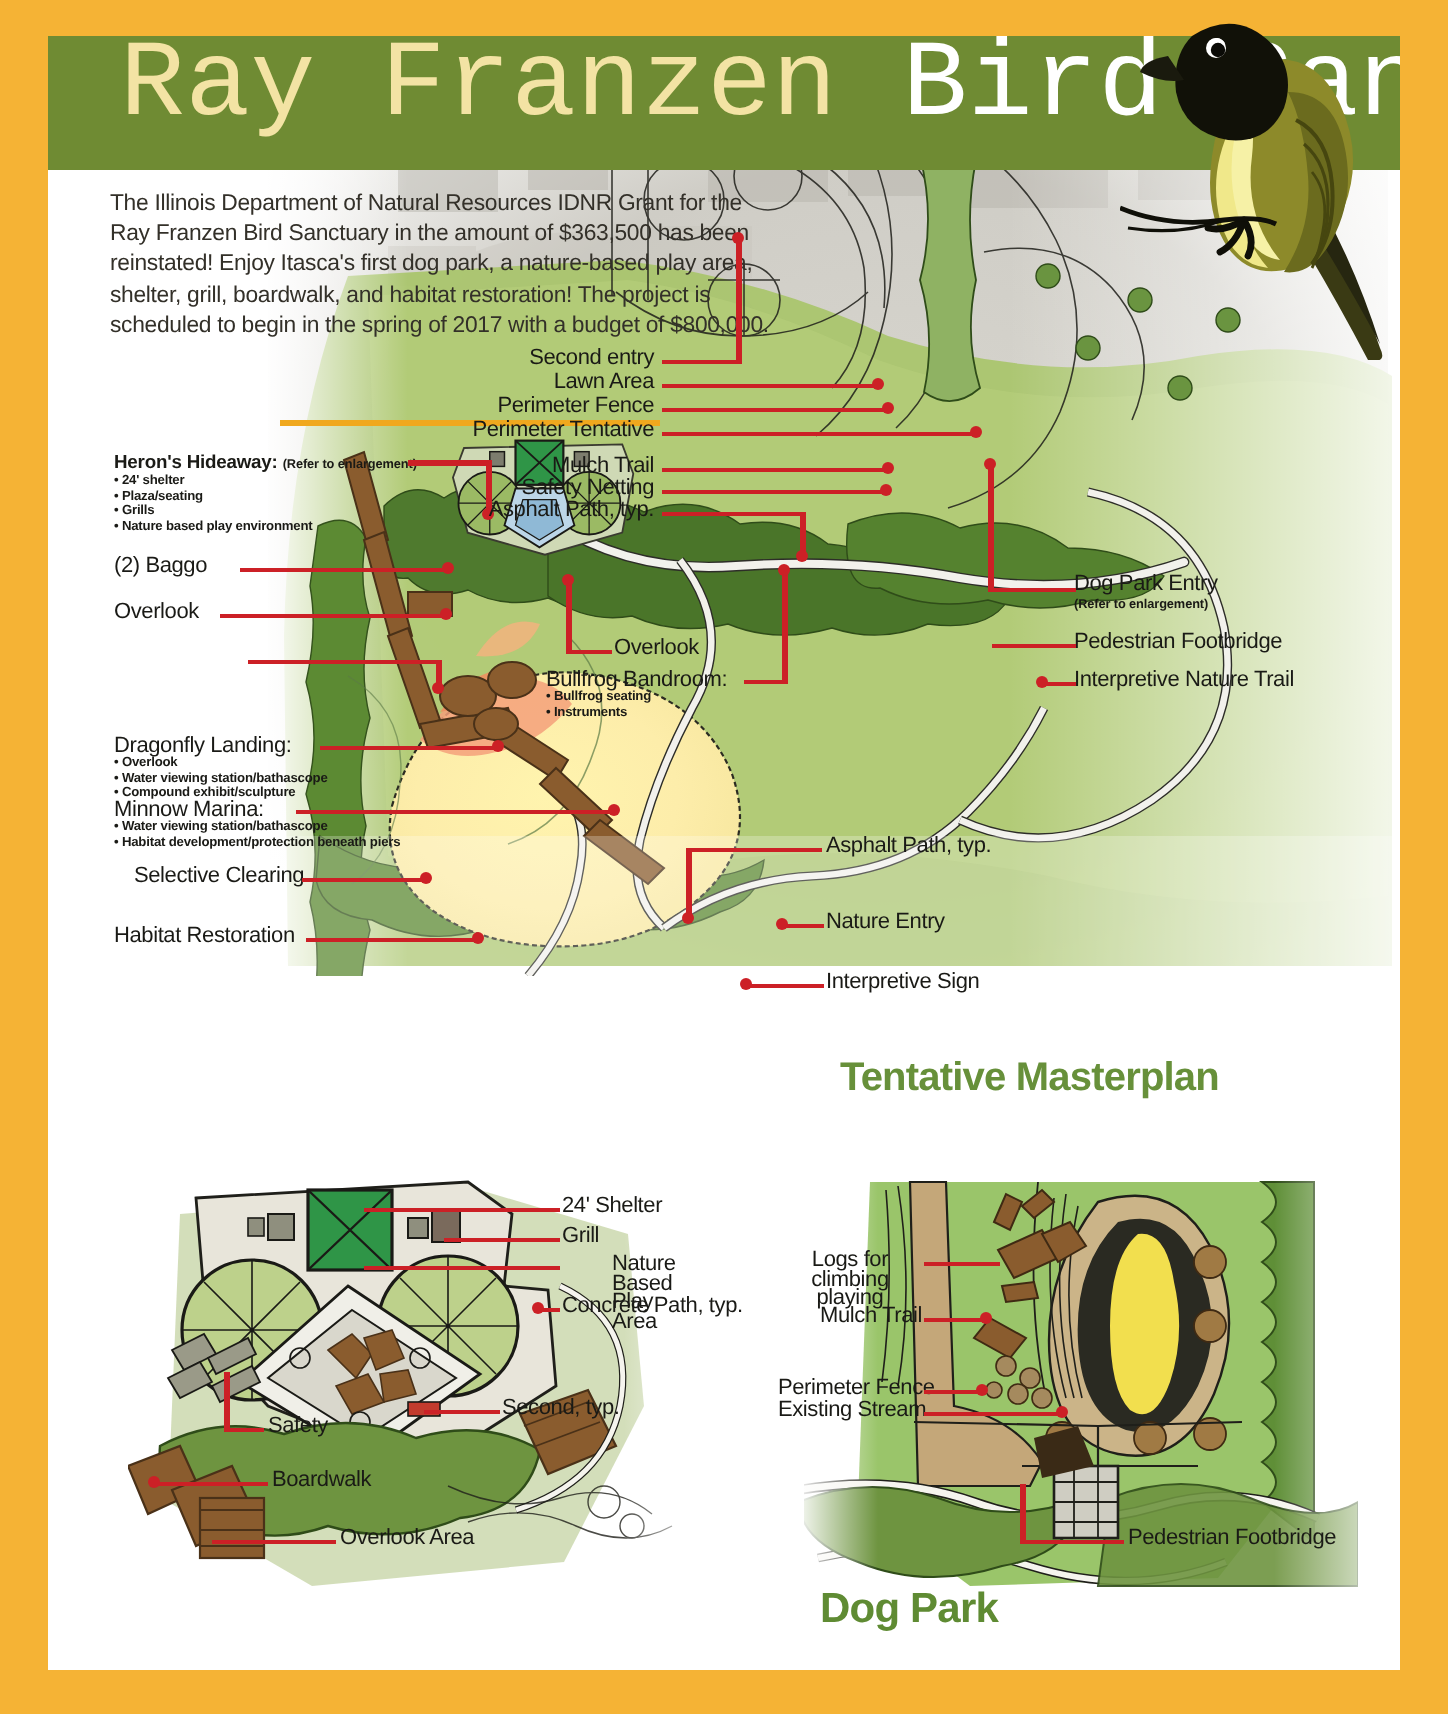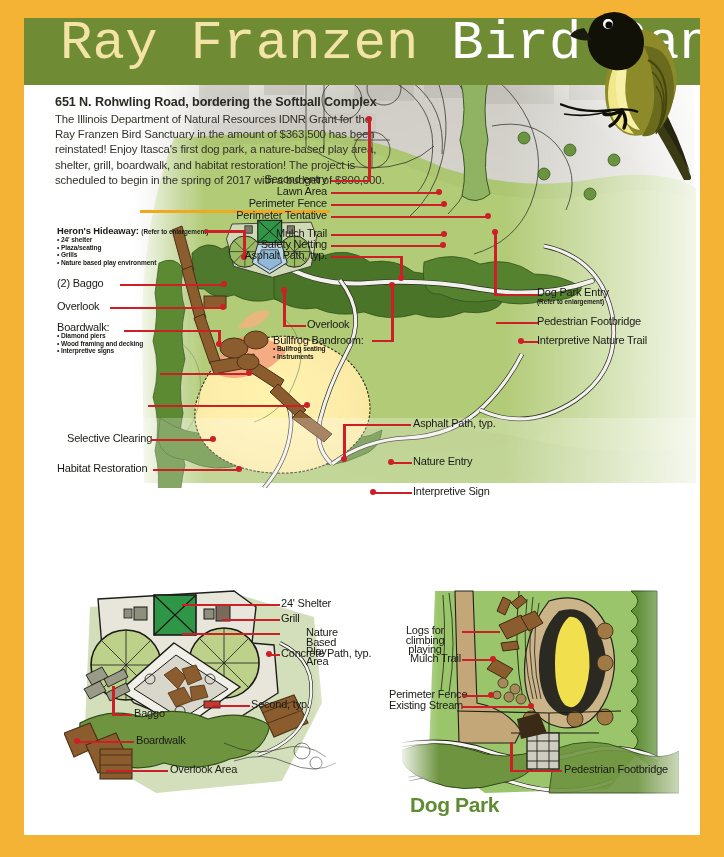--- a/index.html
+++ b/index.html
@@ -413,21 +413,20 @@
     <circle cx="49" cy="23" r="3.6" fill="#0a0a06"></circle>
     <path d="M45 19 q4 -3 7 1" fill="none" stroke="#fff" stroke-width="1.4"></path>
 
     <path d="M62 108 q-10 6 -18 4 M62 108 q-4 12 -12 16 M62 108 q6 10 2 18" fill="none" stroke="#0f0f08" stroke-width="3.4" stroke-linecap="round"></path>
 
     <path d="M0 102 q24 10 52 6 q18 -2 26 2" fill="none" stroke="#0f0f08" stroke-width="2.4"></path>
     <path d="M4 112 q26 4 48 -4" fill="none" stroke="#0f0f08" stroke-width="1.6"></path>
   </svg>
 
   <div class="intro">
-    <h2>651 N. Rohwling Road, bordering the Softball Complex</h2>
     <p>The Illinois Department of Natural Resources IDNR Grant for the Ray Franzen Bird Sanctuary in the amount of $363,500 has been reinstated! Enjoy Itasca's first dog park, a nature-based play area, shelter, grill, boardwalk, and habitat restoration! The project is scheduled to begin in the spring of 2017 with a budget of $800,000.</p>
   </div>
   <div class="rule"></div>
 
   <div class="lbl" style="left:57px;top:226px;">
     <span class="hd"><span>Heron's Hideaway:</span>
       <span class="sub">(Refer to enlargement)</span></span>
     <ul>
       <li>24' shelter</li>
       <li>Plaza/seating</li>
@@ -444,35 +443,42 @@
   </div>
   <div class="leader h" style="left:120px;top:284px;width:104px;"></div>
   <div class="dot" style="left:221px;top:281px;"></div>
 
   <div class="lbl" style="left:57px;top:302px;">
     <span class="hdbig">Overlook</span>
   </div>
   <div class="leader h" style="left:110px;top:307px;width:113px;"></div>
   <div class="dot" style="left:220px;top:304px;"></div>
 
-  <div class="lbl" style="left:57px;top:323px;">
-    <span class="hdbig">Boardwalk:</span>
-    <ul>
-      <li>Diamond piers</li>
-      <li>Wood framing and decking</li>
-      <li>Interpretive signs</li>
-    </ul>
-  </div>
   <div class="leader h" style="left:124px;top:330px;width:97px;"></div>
   <div class="leader v" style="left:218px;top:330px;height:14px;width:3px;"></div>
   <div class="dot" style="left:216px;top:341px;"></div>
 
+  <div class="lbl" style="left:57px;top:369px;">
+    <span class="hdbig">Dragonfly Landing:</span>
+    <ul>
+      <li>Overlook</li>
+      <li>Water viewing station/bathascope</li>
+      <li>Compound exhibit/sculpture</li>
+    </ul>
+  </div>
   <div class="leader h" style="left:160px;top:373px;width:90px;"></div>
   <div class="dot" style="left:246px;top:370px;"></div>
 
+  <div class="lbl" style="left:57px;top:401px;">
+    <span class="hdbig">Minnow Marina:</span>
+    <ul>
+      <li>Water viewing station/bathascope</li>
+      <li>Habitat development/protection beneath piers</li>
+    </ul>
+  </div>
   <div class="leader h" style="left:148px;top:405px;width:160px;"></div>
   <div class="dot" style="left:304px;top:402px;"></div>
 
   <div class="lbl" style="left:67px;top:434px;">
     <span class="hdbig">Selective Clearing</span>
   </div>
   <div class="leader h" style="left:151px;top:439px;width:62px;"></div>
   <div class="dot" style="left:210px;top:436px;"></div>
 
   <div class="lbl" style="left:57px;top:464px;">
@@ -574,20 +580,21 @@
   </div>
   <div class="leader h" style="left:390px;top:462px;width:22px;"></div>
   <div class="dot" style="left:388px;top:459px;"></div>
 
   <div class="lbl" style="left:413px;top:487px;">
     <span class="hdbig">Interpretive Sign</span>
   </div>
   <div class="leader h" style="left:372px;top:492px;width:40px;"></div>
   <div class="dot" style="left:370px;top:489px;"></div>
 
+  <div class="caption masterplan" style="left:420px;top:528px;">Tentative Masterplan</div>
 
   <div class="lbl" style="left:281px;top:599px;">
     <span class="hdbig">24' Shelter</span>
   </div>
   <div class="leader h" style="left:182px;top:604px;width:98px;"></div>
 
   <div class="lbl" style="left:281px;top:614px;text-align:center;">
     <span class="hdbig">Grill</span>
   </div>
   <div class="leader h" style="left:222px;top:619px;width:58px;"></div>
@@ -602,21 +609,21 @@
   </div>
   <div class="leader h" style="left:268px;top:654px;width:12px;"></div>
   <div class="dot" style="left:266px;top:651px;"></div>
 
   <div class="lbl" style="left:251px;top:700px;">
     <span class="hdbig">Second, typ.</span>
   </div>
   <div class="leader h" style="left:212px;top:705px;width:38px;"></div>
 
   <div class="lbl" style="left:134px;top:709px;">
-    <span class="hdbig">Baggo</span>
+    <span class="hdbig">Safety</span>
   </div>
   <div class="leader h" style="left:112px;top:714px;width:20px;"></div>
   <div class="leader v" style="left:112px;top:686px;height:30px;width:3px;"></div>
 
   <div class="lbl" style="left:136px;top:736px;">
     <span class="hdbig">Boardwalk</span>
   </div>
   <div class="leader h" style="left:76px;top:741px;width:58px;"></div>
   <div class="dot" style="left:74px;top:738px;"></div>
 

